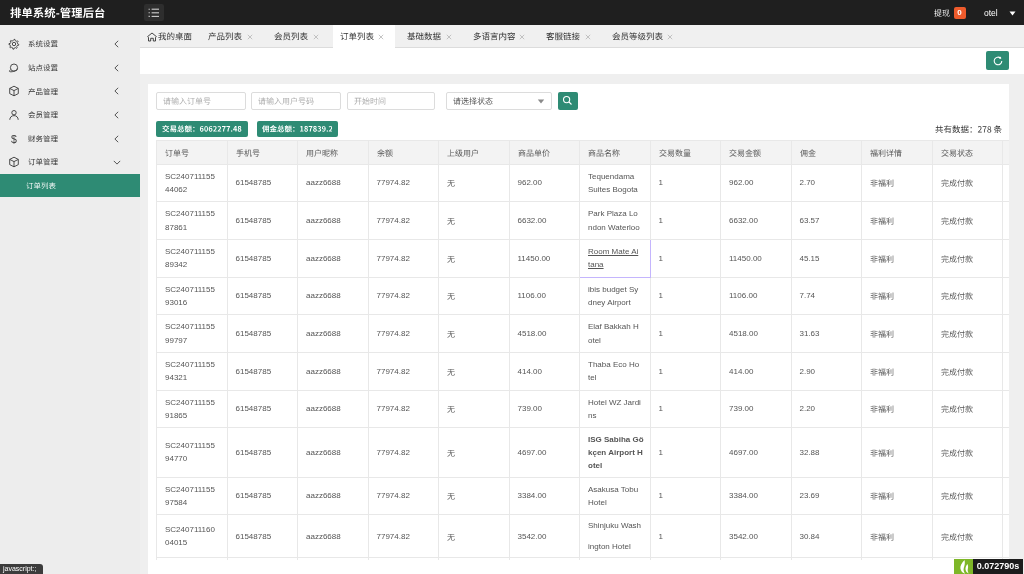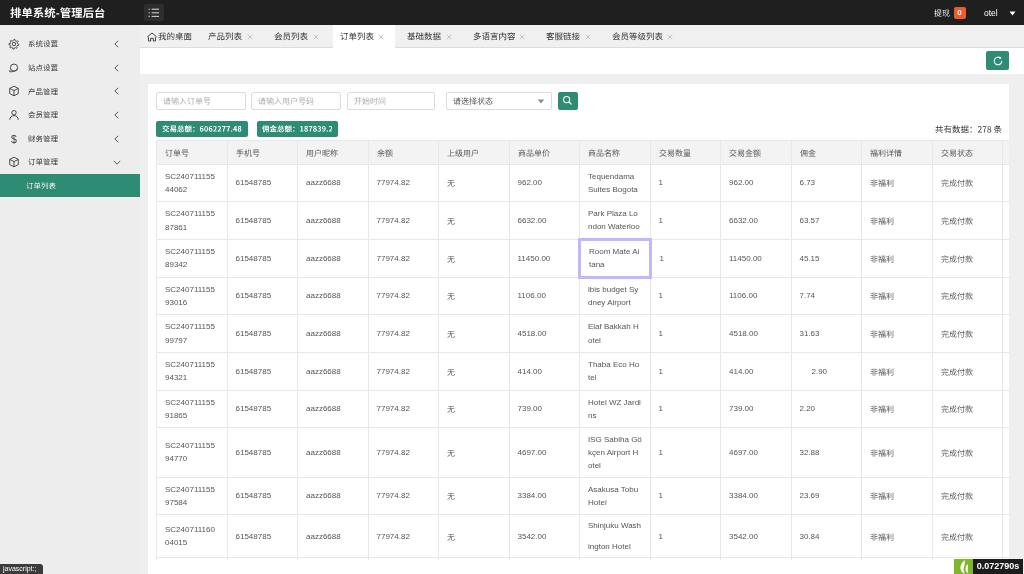--- a/index.html
+++ b/index.html
@@ -328,21 +328,21 @@
           <td style="border:1px solid #e8e8e8;padding:0 8px;vertical-align:middle;white-space:nowrap;overflow:hidden;">61548785</td>
           <td style="border:1px solid #e8e8e8;padding:0 8px;vertical-align:middle;white-space:nowrap;overflow:hidden;">aazz6688</td>
           <td style="border:1px solid #e8e8e8;padding:0 8px;vertical-align:middle;white-space:nowrap;overflow:hidden;">77974.82</td>
           <td style="border:1px solid #e8e8e8;padding:0 8px;vertical-align:middle;white-space:nowrap;overflow:hidden;"><svg width="8.0" height="8.0" viewBox="0 0 8.0 8.0">
               <path d="M0.9 0.9V1.4H3.6C3.5 2.0 3.5 2.6 3.4 3.2H0.4V3.8H3.3C3.0 5.2 2.2 6.5 0.3 7.2C0.5 7.3 0.6 7.5 0.7 7.7C2.8 6.9 3.6 5.4 3.9 3.8H4.1V6.6C4.1 7.3 4.3 7.5 5.1 7.5C5.3 7.5 6.5 7.5 6.6 7.5C7.4 7.5 7.6 7.2 7.7 5.9C7.5 5.8 7.2 5.7 7.1 5.6C7.1 6.7 7.0 6.9 6.6 6.9C6.4 6.9 5.4 6.9 5.2 6.9C4.8 6.9 4.7 6.8 4.7 6.6V3.8H7.6V3.2H4.0C4.1 2.6 4.2 2.0 4.2 1.4H7.2V0.9Z" fill="#555"></path>
             </svg></td>
           <td style="border:1px solid #e8e8e8;padding:0 8px;vertical-align:middle;white-space:nowrap;overflow:hidden;">962.00</td>
           <td style="border:1px solid #e8e8e8;padding:0 8px;vertical-align:middle;white-space:nowrap;overflow:hidden;line-height:13.3px;">Tequendama<br>Suites Bogota</td>
           <td style="border:1px solid #e8e8e8;padding:0 8px;vertical-align:middle;white-space:nowrap;overflow:hidden;">1</td>
           <td style="border:1px solid #e8e8e8;padding:0 8px;vertical-align:middle;white-space:nowrap;overflow:hidden;">962.00</td>
-          <td style="border:1px solid #e8e8e8;padding:0 8px;vertical-align:middle;white-space:nowrap;overflow:hidden;">6.73</td>
+          <td style="border:1px solid #e8e8e8;padding:0 8px;vertical-align:middle;white-space:nowrap;overflow:hidden;">2.70</td>
           <td style="border:1px solid #e8e8e8;padding:0 8px;vertical-align:middle;white-space:nowrap;overflow:hidden;"><svg width="24.0" height="8.0" viewBox="0 0 24.0 8.0">
               <path d="M4.6 0.4V7.7H5.2V5.8H7.7V5.2H5.2V3.9H7.4V3.3H5.2V2.1H7.5V1.5H5.2V0.4ZM0.4 5.2V5.8H2.8V7.7H3.4V0.4H2.8V1.5H0.6V2.1H2.8V3.3H0.8V3.9H2.8V5.2Z M9.1 0.6C9.3 0.9 9.6 1.4 9.7 1.7L10.2 1.5C10.0 1.2 9.8 0.7 9.5 0.4ZM12.3 2.3H14.6V3.1H12.3ZM11.7 1.8V3.6H15.1V1.8ZM11.3 0.7V1.2H15.5V0.7ZM13.1 4.6V5.5H11.9V4.6ZM13.6 4.6H14.9V5.5H13.6ZM13.1 5.9V6.8H11.9V5.9ZM13.6 5.9H14.9V6.8H13.6ZM8.4 1.8V2.4H10.5C10.0 3.4 9.0 4.4 8.2 5.0C8.2 5.1 8.4 5.4 8.5 5.6C8.8 5.3 9.2 5.0 9.5 4.6V7.7H10.1V4.2C10.4 4.5 10.8 4.9 11.0 5.1L11.3 4.7V7.7H11.9V7.3H14.9V7.7H15.5V4.1H11.3V4.6C11.1 4.5 10.6 3.9 10.3 3.7C10.7 3.2 11.0 2.6 11.2 2.0L10.9 1.8L10.8 1.8Z M20.7 1.3V5.7H21.3V1.3ZM22.7 0.5V6.9C22.7 7.0 22.6 7.1 22.5 7.1C22.3 7.1 21.8 7.1 21.3 7.1C21.4 7.2 21.5 7.5 21.5 7.7C22.2 7.7 22.7 7.7 22.9 7.6C23.2 7.5 23.3 7.3 23.3 6.9V0.5ZM19.7 0.4C18.9 0.7 17.5 1.0 16.3 1.1C16.4 1.3 16.5 1.5 16.5 1.6C17.0 1.6 17.6 1.5 18.1 1.4V2.7H16.4V3.3H17.9C17.6 4.3 16.9 5.4 16.2 6.0C16.3 6.2 16.5 6.4 16.5 6.6C17.1 6.0 17.6 5.1 18.1 4.2V7.7H18.7V4.5C19.1 4.9 19.6 5.4 19.8 5.7L20.2 5.2C19.9 4.9 19.0 4.2 18.7 3.9V3.3H20.2V2.7H18.7V1.2C19.2 1.1 19.7 1.0 20.1 0.8Z" fill="#555"></path>
             </svg></td>
           <td style="border:1px solid #e8e8e8;padding:0 8px;vertical-align:middle;white-space:nowrap;overflow:hidden;"><svg width="32.0" height="8.0" viewBox="0 0 32.0 8.0">
               <path d="M1.8 2.7V3.2H6.2V2.7ZM0.4 4.2V4.7H2.6C2.5 6.1 2.2 6.8 0.4 7.2C0.5 7.3 0.6 7.5 0.7 7.7C2.7 7.3 3.1 6.4 3.2 4.7H4.6V6.7C4.6 7.4 4.8 7.6 5.6 7.6C5.7 7.6 6.6 7.6 6.8 7.6C7.4 7.6 7.6 7.3 7.7 6.2C7.5 6.1 7.2 6.0 7.1 5.9C7.1 6.9 7.0 7.0 6.7 7.0C6.5 7.0 5.8 7.0 5.6 7.0C5.3 7.0 5.2 7.0 5.2 6.7V4.7H7.5V4.2ZM3.4 0.4C3.5 0.7 3.7 1.0 3.8 1.2H0.7V3.0H1.3V1.8H6.7V3.0H7.3V1.2H4.5C4.4 0.9 4.2 0.5 4.0 0.2Z M12.4 0.3C12.4 0.8 12.4 1.2 12.4 1.7H9.0V3.9C9.0 5.0 9.0 6.4 8.3 7.3C8.4 7.4 8.7 7.6 8.8 7.7C9.5 6.7 9.6 5.1 9.6 3.9V3.9H11.1C11.1 5.3 11.0 5.8 10.9 5.9C10.9 6.0 10.8 6.0 10.7 6.0C10.5 6.0 10.2 6.0 9.8 5.9C9.9 6.1 10.0 6.3 10.0 6.5C10.4 6.5 10.8 6.5 11.0 6.5C11.2 6.5 11.3 6.4 11.4 6.3C11.6 6.1 11.7 5.4 11.7 3.6C11.7 3.5 11.7 3.3 11.7 3.3H9.6V2.3H12.4C12.5 3.6 12.7 4.7 13.0 5.7C12.5 6.3 11.9 6.8 11.2 7.1C11.3 7.3 11.5 7.5 11.6 7.6C12.2 7.3 12.8 6.8 13.3 6.3C13.6 7.1 14.1 7.6 14.7 7.6C15.3 7.6 15.6 7.2 15.7 5.9C15.5 5.8 15.3 5.7 15.2 5.5C15.1 6.6 15.0 7.0 14.8 7.0C14.4 7.0 14.0 6.6 13.7 5.8C14.3 5.0 14.8 4.1 15.1 3.0L14.5 2.9C14.3 3.7 13.9 4.4 13.5 5.1C13.3 4.3 13.1 3.3 13.0 2.3H15.6V1.7H13.0C13.0 1.2 13.0 0.8 13.0 0.3ZM13.4 0.7C13.9 1.0 14.5 1.4 14.8 1.7L15.2 1.3C14.9 1.0 14.2 0.6 13.7 0.4Z M19.3 3.8C19.7 4.4 20.2 5.3 20.4 5.8L21.0 5.5C20.7 5.0 20.2 4.2 19.8 3.5ZM22.0 0.4V2.1H18.8V2.7H22.0V6.9C22.0 7.0 21.9 7.1 21.7 7.1C21.6 7.1 20.9 7.1 20.2 7.1C20.3 7.3 20.4 7.5 20.5 7.7C21.3 7.7 21.9 7.7 22.2 7.6C22.5 7.5 22.6 7.3 22.6 6.9V2.7H23.6V2.1H22.6V0.4ZM18.4 0.4C17.9 1.6 17.1 2.8 16.3 3.6C16.4 3.8 16.6 4.1 16.7 4.2C17.0 3.9 17.2 3.6 17.5 3.2V7.7H18.1V2.3C18.4 1.8 18.7 1.2 18.9 0.6Z M25.0 5.3C24.8 5.8 24.5 6.5 24.3 6.9C24.4 7.0 24.6 7.1 24.7 7.1C25.0 6.7 25.3 6.0 25.5 5.4ZM27.0 5.5C27.2 5.9 27.5 6.4 27.6 6.8L28.1 6.5C28.0 6.2 27.7 5.7 27.5 5.3ZM29.4 2.9V3.3C29.4 4.4 29.3 6.0 27.9 7.3C28.0 7.4 28.2 7.6 28.3 7.7C29.1 7.0 29.6 6.1 29.8 5.3C30.1 6.4 30.6 7.2 31.4 7.7C31.4 7.5 31.6 7.3 31.8 7.2C30.8 6.7 30.2 5.4 30.0 4.1C30.0 3.8 30.0 3.5 30.0 3.3V2.9ZM26.0 0.3V1.1H24.4V1.6H26.0V2.3H24.6V2.8H27.9V2.3H26.5V1.6H28.1V1.1H26.5V0.3ZM24.3 4.5V5.0H26.0V7.0C26.0 7.1 26.0 7.1 25.9 7.1C25.8 7.2 25.5 7.2 25.2 7.1C25.2 7.3 25.3 7.5 25.4 7.7C25.8 7.7 26.1 7.7 26.3 7.6C26.5 7.5 26.5 7.3 26.5 7.0V5.0H28.2V4.5ZM28.8 0.3C28.6 1.6 28.4 2.8 27.8 3.6V3.4H24.7V3.9H27.8V3.6C28.0 3.7 28.2 3.9 28.3 4.0C28.6 3.5 28.8 3.0 29.0 2.3H30.9C30.8 2.8 30.7 3.4 30.5 3.8L31.0 4.0C31.2 3.4 31.5 2.6 31.6 1.9L31.2 1.7L31.1 1.8H29.1C29.2 1.3 29.3 0.9 29.4 0.4Z" fill="#555"></path>
             </svg></td>
           <td style="border:1px solid #e8e8e8;padding:0 8px;vertical-align:middle;white-space:nowrap;overflow:hidden;"></td>
         </tr>
         <tr style="background:#fff;height:37.7px">
           <td style="border:1px solid #e8e8e8;padding:0 8px;vertical-align:middle;white-space:nowrap;overflow:hidden;line-height:13.3px;">SC240711155<br>87861</td>
@@ -367,21 +367,21 @@
         </tr>
         <tr style="background:#fff;height:37.7px">
           <td style="border:1px solid #e8e8e8;padding:0 8px;vertical-align:middle;white-space:nowrap;overflow:hidden;line-height:13.3px;">SC240711155<br>89342</td>
           <td style="border:1px solid #e8e8e8;padding:0 8px;vertical-align:middle;white-space:nowrap;overflow:hidden;">61548785</td>
           <td style="border:1px solid #e8e8e8;padding:0 8px;vertical-align:middle;white-space:nowrap;overflow:hidden;">aazz6688</td>
           <td style="border:1px solid #e8e8e8;padding:0 8px;vertical-align:middle;white-space:nowrap;overflow:hidden;">77974.82</td>
           <td style="border:1px solid #e8e8e8;padding:0 8px;vertical-align:middle;white-space:nowrap;overflow:hidden;"><svg width="8.0" height="8.0" viewBox="0 0 8.0 8.0">
               <path d="M0.9 0.9V1.4H3.6C3.5 2.0 3.5 2.6 3.4 3.2H0.4V3.8H3.3C3.0 5.2 2.2 6.5 0.3 7.2C0.5 7.3 0.6 7.5 0.7 7.7C2.8 6.9 3.6 5.4 3.9 3.8H4.1V6.6C4.1 7.3 4.3 7.5 5.1 7.5C5.3 7.5 6.5 7.5 6.6 7.5C7.4 7.5 7.6 7.2 7.7 5.9C7.5 5.8 7.2 5.7 7.1 5.6C7.1 6.7 7.0 6.9 6.6 6.9C6.4 6.9 5.4 6.9 5.2 6.9C4.8 6.9 4.7 6.8 4.7 6.6V3.8H7.6V3.2H4.0C4.1 2.6 4.2 2.0 4.2 1.4H7.2V0.9Z" fill="#555"></path>
             </svg></td>
           <td style="border:1px solid #e8e8e8;padding:0 8px;vertical-align:middle;white-space:nowrap;overflow:hidden;">11450.00</td>
-          <td style="border:3px solid #c4b5fd;padding:4px 8px;vertical-align:middle;white-space:nowrap;overflow:hidden;line-height:13.3px;">Room Mate Ai<br>tana</td>
+          <td style="border:1px solid #c4b5fd;padding:4px 8px;vertical-align:middle;white-space:nowrap;overflow:hidden;line-height:13.3px;text-decoration:underline;">Room Mate Ai<br>tana</td>
           <td style="border:1px solid #e8e8e8;padding:0 8px;vertical-align:middle;white-space:nowrap;overflow:hidden;">1</td>
           <td style="border:1px solid #e8e8e8;padding:0 8px;vertical-align:middle;white-space:nowrap;overflow:hidden;">11450.00</td>
           <td style="border:1px solid #e8e8e8;padding:0 8px;vertical-align:middle;white-space:nowrap;overflow:hidden;">45.15</td>
           <td style="border:1px solid #e8e8e8;padding:0 8px;vertical-align:middle;white-space:nowrap;overflow:hidden;"><svg width="24.0" height="8.0" viewBox="0 0 24.0 8.0">
               <path d="M4.6 0.4V7.7H5.2V5.8H7.7V5.2H5.2V3.9H7.4V3.3H5.2V2.1H7.5V1.5H5.2V0.4ZM0.4 5.2V5.8H2.8V7.7H3.4V0.4H2.8V1.5H0.6V2.1H2.8V3.3H0.8V3.9H2.8V5.2Z M9.1 0.6C9.3 0.9 9.6 1.4 9.7 1.7L10.2 1.5C10.0 1.2 9.8 0.7 9.5 0.4ZM12.3 2.3H14.6V3.1H12.3ZM11.7 1.8V3.6H15.1V1.8ZM11.3 0.7V1.2H15.5V0.7ZM13.1 4.6V5.5H11.9V4.6ZM13.6 4.6H14.9V5.5H13.6ZM13.1 5.9V6.8H11.9V5.9ZM13.6 5.9H14.9V6.8H13.6ZM8.4 1.8V2.4H10.5C10.0 3.4 9.0 4.4 8.2 5.0C8.2 5.1 8.4 5.4 8.5 5.6C8.8 5.3 9.2 5.0 9.5 4.6V7.7H10.1V4.2C10.4 4.5 10.8 4.9 11.0 5.1L11.3 4.7V7.7H11.9V7.3H14.9V7.7H15.5V4.1H11.3V4.6C11.1 4.5 10.6 3.9 10.3 3.7C10.7 3.2 11.0 2.6 11.2 2.0L10.9 1.8L10.8 1.8Z M20.7 1.3V5.7H21.3V1.3ZM22.7 0.5V6.9C22.7 7.0 22.6 7.1 22.5 7.1C22.3 7.1 21.8 7.1 21.3 7.1C21.4 7.2 21.5 7.5 21.5 7.7C22.2 7.7 22.7 7.7 22.9 7.6C23.2 7.5 23.3 7.3 23.3 6.9V0.5ZM19.7 0.4C18.9 0.7 17.5 1.0 16.3 1.1C16.4 1.3 16.5 1.5 16.5 1.6C17.0 1.6 17.6 1.5 18.1 1.4V2.7H16.4V3.3H17.9C17.6 4.3 16.9 5.4 16.2 6.0C16.3 6.2 16.5 6.4 16.5 6.6C17.1 6.0 17.6 5.1 18.1 4.2V7.7H18.7V4.5C19.1 4.9 19.6 5.4 19.8 5.7L20.2 5.2C19.9 4.9 19.0 4.2 18.7 3.9V3.3H20.2V2.7H18.7V1.2C19.2 1.1 19.7 1.0 20.1 0.8Z" fill="#555"></path>
             </svg></td>
           <td style="border:1px solid #e8e8e8;padding:0 8px;vertical-align:middle;white-space:nowrap;overflow:hidden;"><svg width="32.0" height="8.0" viewBox="0 0 32.0 8.0">
               <path d="M1.8 2.7V3.2H6.2V2.7ZM0.4 4.2V4.7H2.6C2.5 6.1 2.2 6.8 0.4 7.2C0.5 7.3 0.6 7.5 0.7 7.7C2.7 7.3 3.1 6.4 3.2 4.7H4.6V6.7C4.6 7.4 4.8 7.6 5.6 7.6C5.7 7.6 6.6 7.6 6.8 7.6C7.4 7.6 7.6 7.3 7.7 6.2C7.5 6.1 7.2 6.0 7.1 5.9C7.1 6.9 7.0 7.0 6.7 7.0C6.5 7.0 5.8 7.0 5.6 7.0C5.3 7.0 5.2 7.0 5.2 6.7V4.7H7.5V4.2ZM3.4 0.4C3.5 0.7 3.7 1.0 3.8 1.2H0.7V3.0H1.3V1.8H6.7V3.0H7.3V1.2H4.5C4.4 0.9 4.2 0.5 4.0 0.2Z M12.4 0.3C12.4 0.8 12.4 1.2 12.4 1.7H9.0V3.9C9.0 5.0 9.0 6.4 8.3 7.3C8.4 7.4 8.7 7.6 8.8 7.7C9.5 6.7 9.6 5.1 9.6 3.9V3.9H11.1C11.1 5.3 11.0 5.8 10.9 5.9C10.9 6.0 10.8 6.0 10.7 6.0C10.5 6.0 10.2 6.0 9.8 5.9C9.9 6.1 10.0 6.3 10.0 6.5C10.4 6.5 10.8 6.5 11.0 6.5C11.2 6.5 11.3 6.4 11.4 6.3C11.6 6.1 11.7 5.4 11.7 3.6C11.7 3.5 11.7 3.3 11.7 3.3H9.6V2.3H12.4C12.5 3.6 12.7 4.7 13.0 5.7C12.5 6.3 11.9 6.8 11.2 7.1C11.3 7.3 11.5 7.5 11.6 7.6C12.2 7.3 12.8 6.8 13.3 6.3C13.6 7.1 14.1 7.6 14.7 7.6C15.3 7.6 15.6 7.2 15.7 5.9C15.5 5.8 15.3 5.7 15.2 5.5C15.1 6.6 15.0 7.0 14.8 7.0C14.4 7.0 14.0 6.6 13.7 5.8C14.3 5.0 14.8 4.1 15.1 3.0L14.5 2.9C14.3 3.7 13.9 4.4 13.5 5.1C13.3 4.3 13.1 3.3 13.0 2.3H15.6V1.7H13.0C13.0 1.2 13.0 0.8 13.0 0.3ZM13.4 0.7C13.9 1.0 14.5 1.4 14.8 1.7L15.2 1.3C14.9 1.0 14.2 0.6 13.7 0.4Z M19.3 3.8C19.7 4.4 20.2 5.3 20.4 5.8L21.0 5.5C20.7 5.0 20.2 4.2 19.8 3.5ZM22.0 0.4V2.1H18.8V2.7H22.0V6.9C22.0 7.0 21.9 7.1 21.7 7.1C21.6 7.1 20.9 7.1 20.2 7.1C20.3 7.3 20.4 7.5 20.5 7.7C21.3 7.7 21.9 7.7 22.2 7.6C22.5 7.5 22.6 7.3 22.6 6.9V2.7H23.6V2.1H22.6V0.4ZM18.4 0.4C17.9 1.6 17.1 2.8 16.3 3.6C16.4 3.8 16.6 4.1 16.7 4.2C17.0 3.9 17.2 3.6 17.5 3.2V7.7H18.1V2.3C18.4 1.8 18.7 1.2 18.9 0.6Z M25.0 5.3C24.8 5.8 24.5 6.5 24.3 6.9C24.4 7.0 24.6 7.1 24.7 7.1C25.0 6.7 25.3 6.0 25.5 5.4ZM27.0 5.5C27.2 5.9 27.5 6.4 27.6 6.8L28.1 6.5C28.0 6.2 27.7 5.7 27.5 5.3ZM29.4 2.9V3.3C29.4 4.4 29.3 6.0 27.9 7.3C28.0 7.4 28.2 7.6 28.3 7.7C29.1 7.0 29.6 6.1 29.8 5.3C30.1 6.4 30.6 7.2 31.4 7.7C31.4 7.5 31.6 7.3 31.8 7.2C30.8 6.7 30.2 5.4 30.0 4.1C30.0 3.8 30.0 3.5 30.0 3.3V2.9ZM26.0 0.3V1.1H24.4V1.6H26.0V2.3H24.6V2.8H27.9V2.3H26.5V1.6H28.1V1.1H26.5V0.3ZM24.3 4.5V5.0H26.0V7.0C26.0 7.1 26.0 7.1 25.9 7.1C25.8 7.2 25.5 7.2 25.2 7.1C25.2 7.3 25.3 7.5 25.4 7.7C25.8 7.7 26.1 7.7 26.3 7.6C26.5 7.5 26.5 7.3 26.5 7.0V5.0H28.2V4.5ZM28.8 0.3C28.6 1.6 28.4 2.8 27.8 3.6V3.4H24.7V3.9H27.8V3.6C28.0 3.7 28.2 3.9 28.3 4.0C28.6 3.5 28.8 3.0 29.0 2.3H30.9C30.8 2.8 30.7 3.4 30.5 3.8L31.0 4.0C31.2 3.4 31.5 2.6 31.6 1.9L31.2 1.7L31.1 1.8H29.1C29.2 1.3 29.3 0.9 29.4 0.4Z" fill="#555"></path>
             </svg></td>
           <td style="border:1px solid #e8e8e8;padding:0 8px;vertical-align:middle;white-space:nowrap;overflow:hidden;"></td>
@@ -433,21 +433,21 @@
           <td style="border:1px solid #e8e8e8;padding:0 8px;vertical-align:middle;white-space:nowrap;overflow:hidden;">61548785</td>
           <td style="border:1px solid #e8e8e8;padding:0 8px;vertical-align:middle;white-space:nowrap;overflow:hidden;">aazz6688</td>
           <td style="border:1px solid #e8e8e8;padding:0 8px;vertical-align:middle;white-space:nowrap;overflow:hidden;">77974.82</td>
           <td style="border:1px solid #e8e8e8;padding:0 8px;vertical-align:middle;white-space:nowrap;overflow:hidden;"><svg width="8.0" height="8.0" viewBox="0 0 8.0 8.0">
               <path d="M0.9 0.9V1.4H3.6C3.5 2.0 3.5 2.6 3.4 3.2H0.4V3.8H3.3C3.0 5.2 2.2 6.5 0.3 7.2C0.5 7.3 0.6 7.5 0.7 7.7C2.8 6.9 3.6 5.4 3.9 3.8H4.1V6.6C4.1 7.3 4.3 7.5 5.1 7.5C5.3 7.5 6.5 7.5 6.6 7.5C7.4 7.5 7.6 7.2 7.7 5.9C7.5 5.8 7.2 5.7 7.1 5.6C7.1 6.7 7.0 6.9 6.6 6.9C6.4 6.9 5.4 6.9 5.2 6.9C4.8 6.9 4.7 6.8 4.7 6.6V3.8H7.6V3.2H4.0C4.1 2.6 4.2 2.0 4.2 1.4H7.2V0.9Z" fill="#555"></path>
             </svg></td>
           <td style="border:1px solid #e8e8e8;padding:0 8px;vertical-align:middle;white-space:nowrap;overflow:hidden;">414.00</td>
           <td style="border:1px solid #e8e8e8;padding:0 8px;vertical-align:middle;white-space:nowrap;overflow:hidden;line-height:13.3px;">Thaba Eco Ho<br>tel</td>
           <td style="border:1px solid #e8e8e8;padding:0 8px;vertical-align:middle;white-space:nowrap;overflow:hidden;">1</td>
           <td style="border:1px solid #e8e8e8;padding:0 8px;vertical-align:middle;white-space:nowrap;overflow:hidden;">414.00</td>
-          <td style="border:1px solid #e8e8e8;padding:0 20px;vertical-align:middle;white-space:nowrap;overflow:hidden;">2.90</td>
+          <td style="border:1px solid #e8e8e8;padding:0 8px;vertical-align:middle;white-space:nowrap;overflow:hidden;">2.90</td>
           <td style="border:1px solid #e8e8e8;padding:0 8px;vertical-align:middle;white-space:nowrap;overflow:hidden;"><svg width="24.0" height="8.0" viewBox="0 0 24.0 8.0">
               <path d="M4.6 0.4V7.7H5.2V5.8H7.7V5.2H5.2V3.9H7.4V3.3H5.2V2.1H7.5V1.5H5.2V0.4ZM0.4 5.2V5.8H2.8V7.7H3.4V0.4H2.8V1.5H0.6V2.1H2.8V3.3H0.8V3.9H2.8V5.2Z M9.1 0.6C9.3 0.9 9.6 1.4 9.7 1.7L10.2 1.5C10.0 1.2 9.8 0.7 9.5 0.4ZM12.3 2.3H14.6V3.1H12.3ZM11.7 1.8V3.6H15.1V1.8ZM11.3 0.7V1.2H15.5V0.7ZM13.1 4.6V5.5H11.9V4.6ZM13.6 4.6H14.9V5.5H13.6ZM13.1 5.9V6.8H11.9V5.9ZM13.6 5.9H14.9V6.8H13.6ZM8.4 1.8V2.4H10.5C10.0 3.4 9.0 4.4 8.2 5.0C8.2 5.1 8.4 5.4 8.5 5.6C8.8 5.3 9.2 5.0 9.5 4.6V7.7H10.1V4.2C10.4 4.5 10.8 4.9 11.0 5.1L11.3 4.7V7.7H11.9V7.3H14.9V7.7H15.5V4.1H11.3V4.6C11.1 4.5 10.6 3.9 10.3 3.7C10.7 3.2 11.0 2.6 11.2 2.0L10.9 1.8L10.8 1.8Z M20.7 1.3V5.7H21.3V1.3ZM22.7 0.5V6.9C22.7 7.0 22.6 7.1 22.5 7.1C22.3 7.1 21.8 7.1 21.3 7.1C21.4 7.2 21.5 7.5 21.5 7.7C22.2 7.7 22.7 7.7 22.9 7.6C23.2 7.5 23.3 7.3 23.3 6.9V0.5ZM19.7 0.4C18.9 0.7 17.5 1.0 16.3 1.1C16.4 1.3 16.5 1.5 16.5 1.6C17.0 1.6 17.6 1.5 18.1 1.4V2.7H16.4V3.3H17.9C17.6 4.3 16.9 5.4 16.2 6.0C16.3 6.2 16.5 6.4 16.5 6.6C17.1 6.0 17.6 5.1 18.1 4.2V7.7H18.7V4.5C19.1 4.9 19.6 5.4 19.8 5.7L20.2 5.2C19.9 4.9 19.0 4.2 18.7 3.9V3.3H20.2V2.7H18.7V1.2C19.2 1.1 19.7 1.0 20.1 0.8Z" fill="#555"></path>
             </svg></td>
           <td style="border:1px solid #e8e8e8;padding:0 8px;vertical-align:middle;white-space:nowrap;overflow:hidden;"><svg width="32.0" height="8.0" viewBox="0 0 32.0 8.0">
               <path d="M1.8 2.7V3.2H6.2V2.7ZM0.4 4.2V4.7H2.6C2.5 6.1 2.2 6.8 0.4 7.2C0.5 7.3 0.6 7.5 0.7 7.7C2.7 7.3 3.1 6.4 3.2 4.7H4.6V6.7C4.6 7.4 4.8 7.6 5.6 7.6C5.7 7.6 6.6 7.6 6.8 7.6C7.4 7.6 7.6 7.3 7.7 6.2C7.5 6.1 7.2 6.0 7.1 5.9C7.1 6.9 7.0 7.0 6.7 7.0C6.5 7.0 5.8 7.0 5.6 7.0C5.3 7.0 5.2 7.0 5.2 6.7V4.7H7.5V4.2ZM3.4 0.4C3.5 0.7 3.7 1.0 3.8 1.2H0.7V3.0H1.3V1.8H6.7V3.0H7.3V1.2H4.5C4.4 0.9 4.2 0.5 4.0 0.2Z M12.4 0.3C12.4 0.8 12.4 1.2 12.4 1.7H9.0V3.9C9.0 5.0 9.0 6.4 8.3 7.3C8.4 7.4 8.7 7.6 8.8 7.7C9.5 6.7 9.6 5.1 9.6 3.9V3.9H11.1C11.1 5.3 11.0 5.8 10.9 5.9C10.9 6.0 10.8 6.0 10.7 6.0C10.5 6.0 10.2 6.0 9.8 5.9C9.9 6.1 10.0 6.3 10.0 6.5C10.4 6.5 10.8 6.5 11.0 6.5C11.2 6.5 11.3 6.4 11.4 6.3C11.6 6.1 11.7 5.4 11.7 3.6C11.7 3.5 11.7 3.3 11.7 3.3H9.6V2.3H12.4C12.5 3.6 12.7 4.7 13.0 5.7C12.5 6.3 11.9 6.8 11.2 7.1C11.3 7.3 11.5 7.5 11.6 7.6C12.2 7.3 12.8 6.8 13.3 6.3C13.6 7.1 14.1 7.6 14.7 7.6C15.3 7.6 15.6 7.2 15.7 5.9C15.5 5.8 15.3 5.7 15.2 5.5C15.1 6.6 15.0 7.0 14.8 7.0C14.4 7.0 14.0 6.6 13.7 5.8C14.3 5.0 14.8 4.1 15.1 3.0L14.5 2.9C14.3 3.7 13.9 4.4 13.5 5.1C13.3 4.3 13.1 3.3 13.0 2.3H15.6V1.7H13.0C13.0 1.2 13.0 0.8 13.0 0.3ZM13.4 0.7C13.9 1.0 14.5 1.4 14.8 1.7L15.2 1.3C14.9 1.0 14.2 0.6 13.7 0.4Z M19.3 3.8C19.7 4.4 20.2 5.3 20.4 5.8L21.0 5.5C20.7 5.0 20.2 4.2 19.8 3.5ZM22.0 0.4V2.1H18.8V2.7H22.0V6.9C22.0 7.0 21.9 7.1 21.7 7.1C21.6 7.1 20.9 7.1 20.2 7.1C20.3 7.3 20.4 7.5 20.5 7.7C21.3 7.7 21.9 7.7 22.2 7.6C22.5 7.5 22.6 7.3 22.6 6.9V2.7H23.6V2.1H22.6V0.4ZM18.4 0.4C17.9 1.6 17.1 2.8 16.3 3.6C16.4 3.8 16.6 4.1 16.7 4.2C17.0 3.9 17.2 3.6 17.5 3.2V7.7H18.1V2.3C18.4 1.8 18.7 1.2 18.9 0.6Z M25.0 5.3C24.8 5.8 24.5 6.5 24.3 6.9C24.4 7.0 24.6 7.1 24.7 7.1C25.0 6.7 25.3 6.0 25.5 5.4ZM27.0 5.5C27.2 5.9 27.5 6.4 27.6 6.8L28.1 6.5C28.0 6.2 27.7 5.7 27.5 5.3ZM29.4 2.9V3.3C29.4 4.4 29.3 6.0 27.9 7.3C28.0 7.4 28.2 7.6 28.3 7.7C29.1 7.0 29.6 6.1 29.8 5.3C30.1 6.4 30.6 7.2 31.4 7.7C31.4 7.5 31.6 7.3 31.8 7.2C30.8 6.7 30.2 5.4 30.0 4.1C30.0 3.8 30.0 3.5 30.0 3.3V2.9ZM26.0 0.3V1.1H24.4V1.6H26.0V2.3H24.6V2.8H27.9V2.3H26.5V1.6H28.1V1.1H26.5V0.3ZM24.3 4.5V5.0H26.0V7.0C26.0 7.1 26.0 7.1 25.9 7.1C25.8 7.2 25.5 7.2 25.2 7.1C25.2 7.3 25.3 7.5 25.4 7.7C25.8 7.7 26.1 7.7 26.3 7.6C26.5 7.5 26.5 7.3 26.5 7.0V5.0H28.2V4.5ZM28.8 0.3C28.6 1.6 28.4 2.8 27.8 3.6V3.4H24.7V3.9H27.8V3.6C28.0 3.7 28.2 3.9 28.3 4.0C28.6 3.5 28.8 3.0 29.0 2.3H30.9C30.8 2.8 30.7 3.4 30.5 3.8L31.0 4.0C31.2 3.4 31.5 2.6 31.6 1.9L31.2 1.7L31.1 1.8H29.1C29.2 1.3 29.3 0.9 29.4 0.4Z" fill="#555"></path>
             </svg></td>
           <td style="border:1px solid #e8e8e8;padding:0 8px;vertical-align:middle;white-space:nowrap;overflow:hidden;"></td>
         </tr>
         <tr style="background:#fff;height:37.7px">
           <td style="border:1px solid #e8e8e8;padding:0 8px;vertical-align:middle;white-space:nowrap;overflow:hidden;line-height:13.3px;">SC240711155<br>91865</td>
@@ -472,21 +472,21 @@
         </tr>
         <tr style="background:#fff;height:49.3px">
           <td style="border:1px solid #e8e8e8;padding:0 8px;vertical-align:middle;white-space:nowrap;overflow:hidden;line-height:13.3px;">SC240711155<br>94770</td>
           <td style="border:1px solid #e8e8e8;padding:0 8px;vertical-align:middle;white-space:nowrap;overflow:hidden;">61548785</td>
           <td style="border:1px solid #e8e8e8;padding:0 8px;vertical-align:middle;white-space:nowrap;overflow:hidden;">aazz6688</td>
           <td style="border:1px solid #e8e8e8;padding:0 8px;vertical-align:middle;white-space:nowrap;overflow:hidden;">77974.82</td>
           <td style="border:1px solid #e8e8e8;padding:0 8px;vertical-align:middle;white-space:nowrap;overflow:hidden;"><svg width="8.0" height="8.0" viewBox="0 0 8.0 8.0">
               <path d="M0.9 0.9V1.4H3.6C3.5 2.0 3.5 2.6 3.4 3.2H0.4V3.8H3.3C3.0 5.2 2.2 6.5 0.3 7.2C0.5 7.3 0.6 7.5 0.7 7.7C2.8 6.9 3.6 5.4 3.9 3.8H4.1V6.6C4.1 7.3 4.3 7.5 5.1 7.5C5.3 7.5 6.5 7.5 6.6 7.5C7.4 7.5 7.6 7.2 7.7 5.9C7.5 5.8 7.2 5.7 7.1 5.6C7.1 6.7 7.0 6.9 6.6 6.9C6.4 6.9 5.4 6.9 5.2 6.9C4.8 6.9 4.7 6.8 4.7 6.6V3.8H7.6V3.2H4.0C4.1 2.6 4.2 2.0 4.2 1.4H7.2V0.9Z" fill="#555"></path>
             </svg></td>
           <td style="border:1px solid #e8e8e8;padding:0 8px;vertical-align:middle;white-space:nowrap;overflow:hidden;">4697.00</td>
-          <td style="border:1px solid #e8e8e8;padding:0 8px;vertical-align:middle;white-space:nowrap;overflow:hidden;line-height:13.3px;">ISG Sabiha Gö<br>kçen Airport H<br>otel</td>
+          <td style="border:1px solid #e8e8e8;padding:0 8px;vertical-align:middle;white-space:nowrap;overflow:hidden;line-height:13.3px;font-weight:bold;">ISG Sabiha Gö<br>kçen Airport H<br>otel</td>
           <td style="border:1px solid #e8e8e8;padding:0 8px;vertical-align:middle;white-space:nowrap;overflow:hidden;">1</td>
           <td style="border:1px solid #e8e8e8;padding:0 8px;vertical-align:middle;white-space:nowrap;overflow:hidden;">4697.00</td>
           <td style="border:1px solid #e8e8e8;padding:0 8px;vertical-align:middle;white-space:nowrap;overflow:hidden;">32.88</td>
           <td style="border:1px solid #e8e8e8;padding:0 8px;vertical-align:middle;white-space:nowrap;overflow:hidden;"><svg width="24.0" height="8.0" viewBox="0 0 24.0 8.0">
               <path d="M4.6 0.4V7.7H5.2V5.8H7.7V5.2H5.2V3.9H7.4V3.3H5.2V2.1H7.5V1.5H5.2V0.4ZM0.4 5.2V5.8H2.8V7.7H3.4V0.4H2.8V1.5H0.6V2.1H2.8V3.3H0.8V3.9H2.8V5.2Z M9.1 0.6C9.3 0.9 9.6 1.4 9.7 1.7L10.2 1.5C10.0 1.2 9.8 0.7 9.5 0.4ZM12.3 2.3H14.6V3.1H12.3ZM11.7 1.8V3.6H15.1V1.8ZM11.3 0.7V1.2H15.5V0.7ZM13.1 4.6V5.5H11.9V4.6ZM13.6 4.6H14.9V5.5H13.6ZM13.1 5.9V6.8H11.9V5.9ZM13.6 5.9H14.9V6.8H13.6ZM8.4 1.8V2.4H10.5C10.0 3.4 9.0 4.4 8.2 5.0C8.2 5.1 8.4 5.4 8.5 5.6C8.8 5.3 9.2 5.0 9.5 4.6V7.7H10.1V4.2C10.4 4.5 10.8 4.9 11.0 5.1L11.3 4.7V7.7H11.9V7.3H14.9V7.7H15.5V4.1H11.3V4.6C11.1 4.5 10.6 3.9 10.3 3.7C10.7 3.2 11.0 2.6 11.2 2.0L10.9 1.8L10.8 1.8Z M20.7 1.3V5.7H21.3V1.3ZM22.7 0.5V6.9C22.7 7.0 22.6 7.1 22.5 7.1C22.3 7.1 21.8 7.1 21.3 7.1C21.4 7.2 21.5 7.5 21.5 7.7C22.2 7.7 22.7 7.7 22.9 7.6C23.2 7.5 23.3 7.3 23.3 6.9V0.5ZM19.7 0.4C18.9 0.7 17.5 1.0 16.3 1.1C16.4 1.3 16.5 1.5 16.5 1.6C17.0 1.6 17.6 1.5 18.1 1.4V2.7H16.4V3.3H17.9C17.6 4.3 16.9 5.4 16.2 6.0C16.3 6.2 16.5 6.4 16.5 6.6C17.1 6.0 17.6 5.1 18.1 4.2V7.7H18.7V4.5C19.1 4.9 19.6 5.4 19.8 5.7L20.2 5.2C19.9 4.9 19.0 4.2 18.7 3.9V3.3H20.2V2.7H18.7V1.2C19.2 1.1 19.7 1.0 20.1 0.8Z" fill="#555"></path>
             </svg></td>
           <td style="border:1px solid #e8e8e8;padding:0 8px;vertical-align:middle;white-space:nowrap;overflow:hidden;"><svg width="32.0" height="8.0" viewBox="0 0 32.0 8.0">
               <path d="M1.8 2.7V3.2H6.2V2.7ZM0.4 4.2V4.7H2.6C2.5 6.1 2.2 6.8 0.4 7.2C0.5 7.3 0.6 7.5 0.7 7.7C2.7 7.3 3.1 6.4 3.2 4.7H4.6V6.7C4.6 7.4 4.8 7.6 5.6 7.6C5.7 7.6 6.6 7.6 6.8 7.6C7.4 7.6 7.6 7.3 7.7 6.2C7.5 6.1 7.2 6.0 7.1 5.9C7.1 6.9 7.0 7.0 6.7 7.0C6.5 7.0 5.8 7.0 5.6 7.0C5.3 7.0 5.2 7.0 5.2 6.7V4.7H7.5V4.2ZM3.4 0.4C3.5 0.7 3.7 1.0 3.8 1.2H0.7V3.0H1.3V1.8H6.7V3.0H7.3V1.2H4.5C4.4 0.9 4.2 0.5 4.0 0.2Z M12.4 0.3C12.4 0.8 12.4 1.2 12.4 1.7H9.0V3.9C9.0 5.0 9.0 6.4 8.3 7.3C8.4 7.4 8.7 7.6 8.8 7.7C9.5 6.7 9.6 5.1 9.6 3.9V3.9H11.1C11.1 5.3 11.0 5.8 10.9 5.9C10.9 6.0 10.8 6.0 10.7 6.0C10.5 6.0 10.2 6.0 9.8 5.9C9.9 6.1 10.0 6.3 10.0 6.5C10.4 6.5 10.8 6.5 11.0 6.5C11.2 6.5 11.3 6.4 11.4 6.3C11.6 6.1 11.7 5.4 11.7 3.6C11.7 3.5 11.7 3.3 11.7 3.3H9.6V2.3H12.4C12.5 3.6 12.7 4.7 13.0 5.7C12.5 6.3 11.9 6.8 11.2 7.1C11.3 7.3 11.5 7.5 11.6 7.6C12.2 7.3 12.8 6.8 13.3 6.3C13.6 7.1 14.1 7.6 14.7 7.6C15.3 7.6 15.6 7.2 15.7 5.9C15.5 5.8 15.3 5.7 15.2 5.5C15.1 6.6 15.0 7.0 14.8 7.0C14.4 7.0 14.0 6.6 13.7 5.8C14.3 5.0 14.8 4.1 15.1 3.0L14.5 2.9C14.3 3.7 13.9 4.4 13.5 5.1C13.3 4.3 13.1 3.3 13.0 2.3H15.6V1.7H13.0C13.0 1.2 13.0 0.8 13.0 0.3ZM13.4 0.7C13.9 1.0 14.5 1.4 14.8 1.7L15.2 1.3C14.9 1.0 14.2 0.6 13.7 0.4Z M19.3 3.8C19.7 4.4 20.2 5.3 20.4 5.8L21.0 5.5C20.7 5.0 20.2 4.2 19.8 3.5ZM22.0 0.4V2.1H18.8V2.7H22.0V6.9C22.0 7.0 21.9 7.1 21.7 7.1C21.6 7.1 20.9 7.1 20.2 7.1C20.3 7.3 20.4 7.5 20.5 7.7C21.3 7.7 21.9 7.7 22.2 7.6C22.5 7.5 22.6 7.3 22.6 6.9V2.7H23.6V2.1H22.6V0.4ZM18.4 0.4C17.9 1.6 17.1 2.8 16.3 3.6C16.4 3.8 16.6 4.1 16.7 4.2C17.0 3.9 17.2 3.6 17.5 3.2V7.7H18.1V2.3C18.4 1.8 18.7 1.2 18.9 0.6Z M25.0 5.3C24.8 5.8 24.5 6.5 24.3 6.9C24.4 7.0 24.6 7.1 24.7 7.1C25.0 6.7 25.3 6.0 25.5 5.4ZM27.0 5.5C27.2 5.9 27.5 6.4 27.6 6.8L28.1 6.5C28.0 6.2 27.7 5.7 27.5 5.3ZM29.4 2.9V3.3C29.4 4.4 29.3 6.0 27.9 7.3C28.0 7.4 28.2 7.6 28.3 7.7C29.1 7.0 29.6 6.1 29.8 5.3C30.1 6.4 30.6 7.2 31.4 7.7C31.4 7.5 31.6 7.3 31.8 7.2C30.8 6.7 30.2 5.4 30.0 4.1C30.0 3.8 30.0 3.5 30.0 3.3V2.9ZM26.0 0.3V1.1H24.4V1.6H26.0V2.3H24.6V2.8H27.9V2.3H26.5V1.6H28.1V1.1H26.5V0.3ZM24.3 4.5V5.0H26.0V7.0C26.0 7.1 26.0 7.1 25.9 7.1C25.8 7.2 25.5 7.2 25.2 7.1C25.2 7.3 25.3 7.5 25.4 7.7C25.8 7.7 26.1 7.7 26.3 7.6C26.5 7.5 26.5 7.3 26.5 7.0V5.0H28.2V4.5ZM28.8 0.3C28.6 1.6 28.4 2.8 27.8 3.6V3.4H24.7V3.9H27.8V3.6C28.0 3.7 28.2 3.9 28.3 4.0C28.6 3.5 28.8 3.0 29.0 2.3H30.9C30.8 2.8 30.7 3.4 30.5 3.8L31.0 4.0C31.2 3.4 31.5 2.6 31.6 1.9L31.2 1.7L31.1 1.8H29.1C29.2 1.3 29.3 0.9 29.4 0.4Z" fill="#555"></path>
             </svg></td>
           <td style="border:1px solid #e8e8e8;padding:0 8px;vertical-align:middle;white-space:nowrap;overflow:hidden;"></td>

